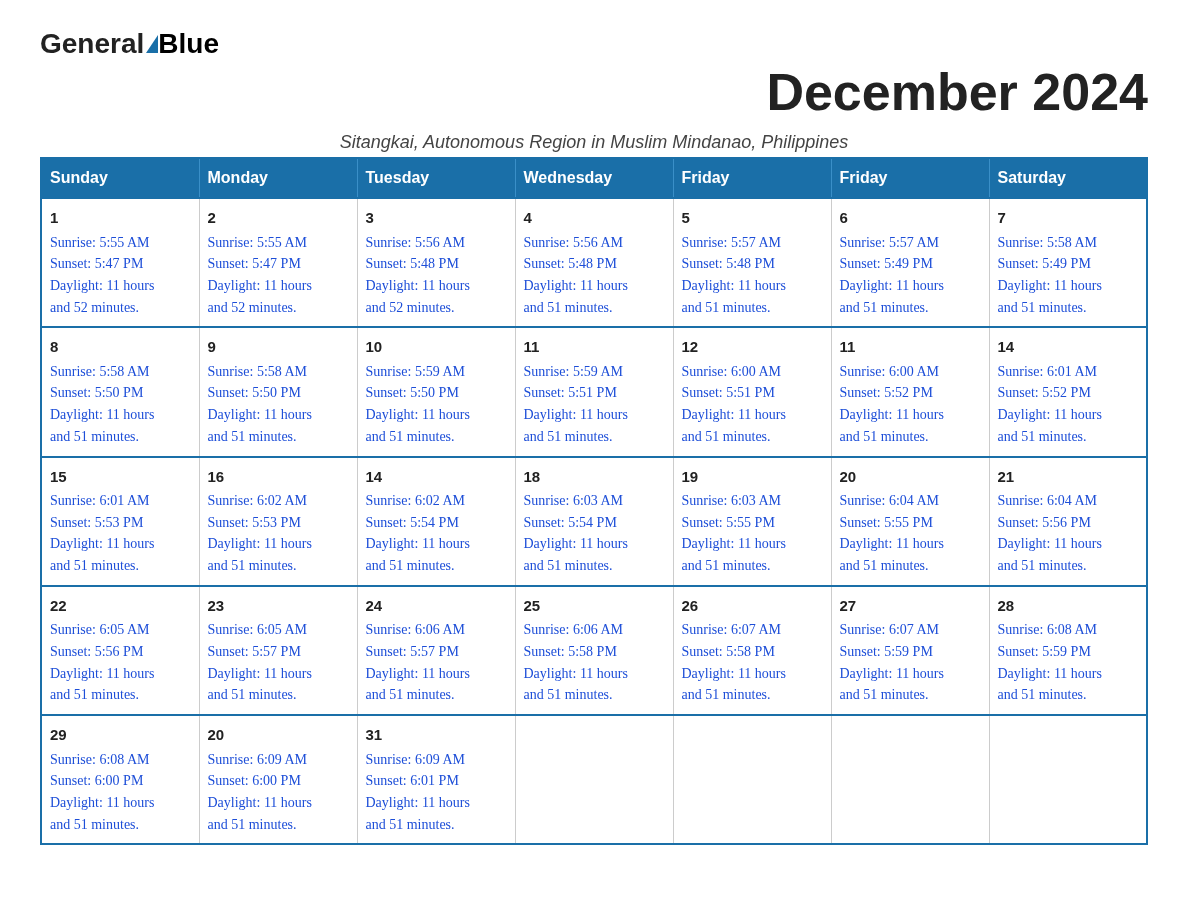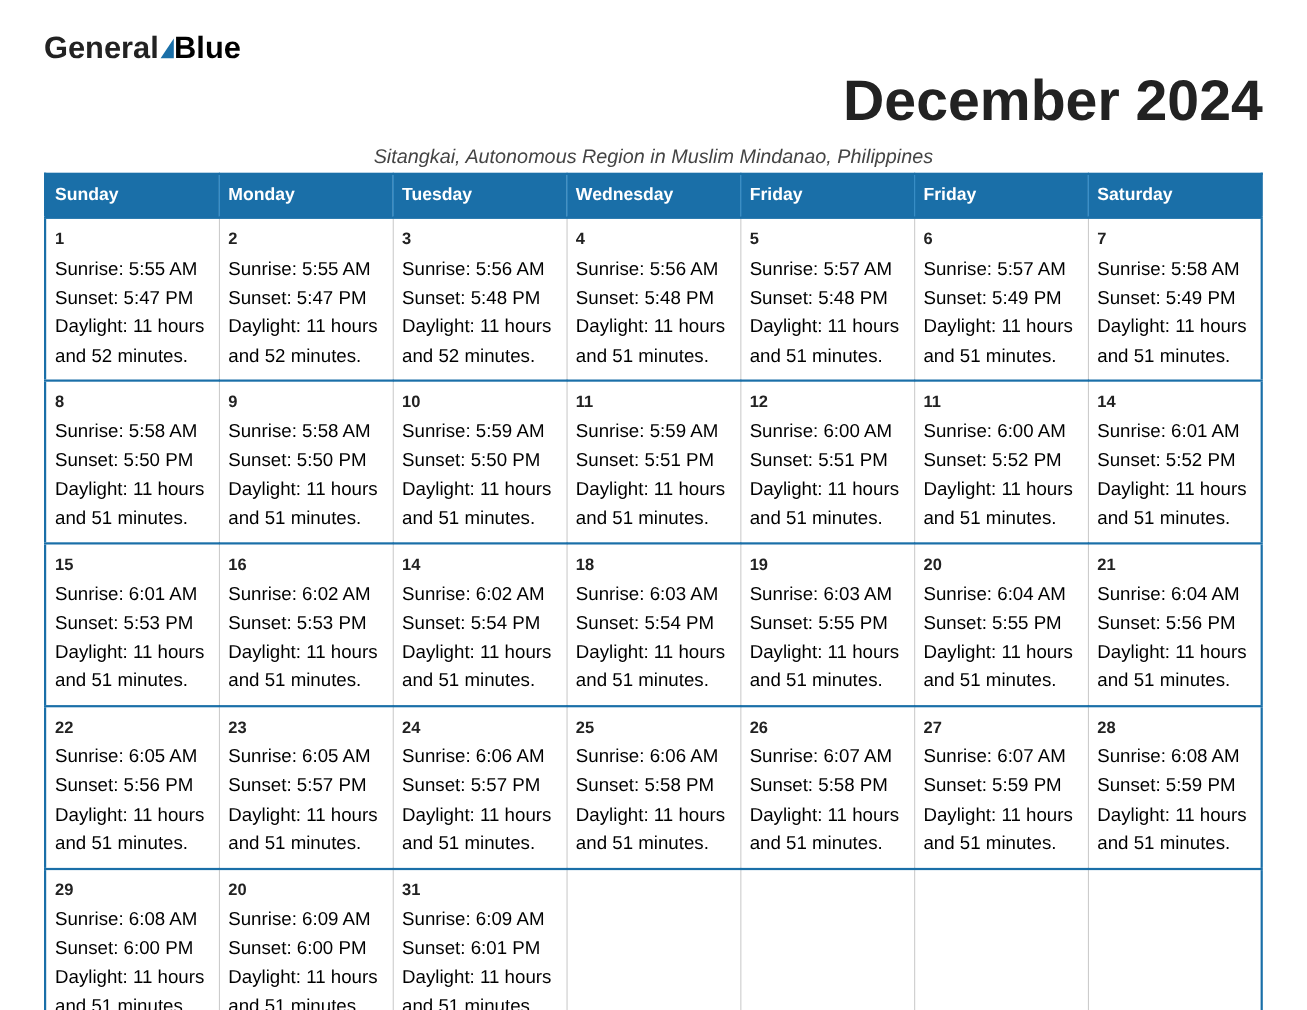--- a/index.html
+++ b/index.html
@@ -93,23 +93,24 @@
       border-right: none;
     }
     .day-number {
       font-size: 15px;
       font-weight: bold;
       color: #222;
       display: block;
       margin-bottom: 2px;
     }
     .day-info {
-      color: #000000;
-      font-size: 17px;
+      color: #1d4ed8;
+      font-size: 14px;
       line-height: 1.55;
+      font-family: Liberation Serif, serif;
     }
     .empty-cell {
       background: #fff;
     }
   </style>
 </head>
 <body>
 
 <div class="header-top">
   <div class="logo">

